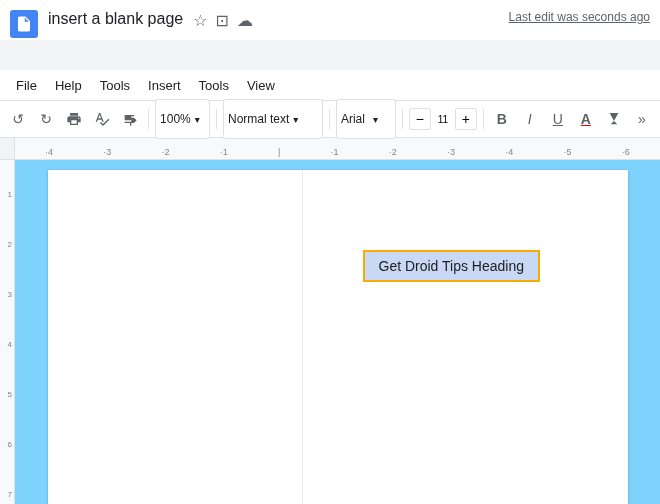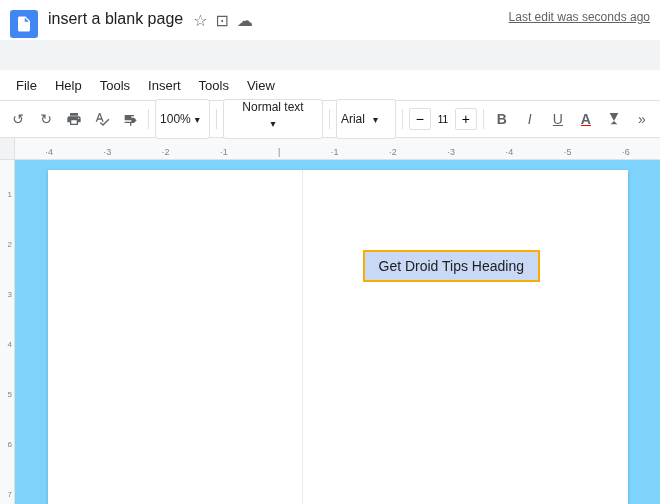--- a/index.html
+++ b/index.html
@@ -38,21 +38,21 @@
     .toolbar-btn {
       width: 26px; height: 26px; display: flex; align-items: center; justify-content: center;
       border-radius: 3px; cursor: pointer; color: #5f6368; font-size: 14px; border: none; background: none;
     }
     .toolbar-separator { width: 1px; height: 20px; background: #e0e0e0; margin: 0 2px; }
     .toolbar-select {
       height: 40px; border: 1px solid #e0e0e0; border-radius: 3px; font-size: 12px;
       padding: 0 4px; background: #fff; color: #202124; cursor: pointer; display: flex; align-items: center; gap: 4px;
     }
     .toolbar-zoom { min-width: 55px; }
-    .toolbar-style { min-width: 100px; flex-direction: column; }
+    .toolbar-style { min-width: 100px; }
     .toolbar-font { min-width: 60px; gap: 8px; }
     .size-controls { display: flex; align-items: center; }
     .size-btn { width: 22px; height: 22px; border: 1px solid #e0e0e0; background: #fff; cursor: pointer; font-size: 14px; display: flex; align-items: center; justify-content: center; border-radius: 2px; }
     .size-val { padding: 0 4px; font-size: 10px; min-width: 24px; text-align: center; }
     .bold { font-weight: bold; }
     .italic { font-style: italic; }
     .underline { text-decoration: underline; }
     .chevron { font-size: 10px; }
 
     

